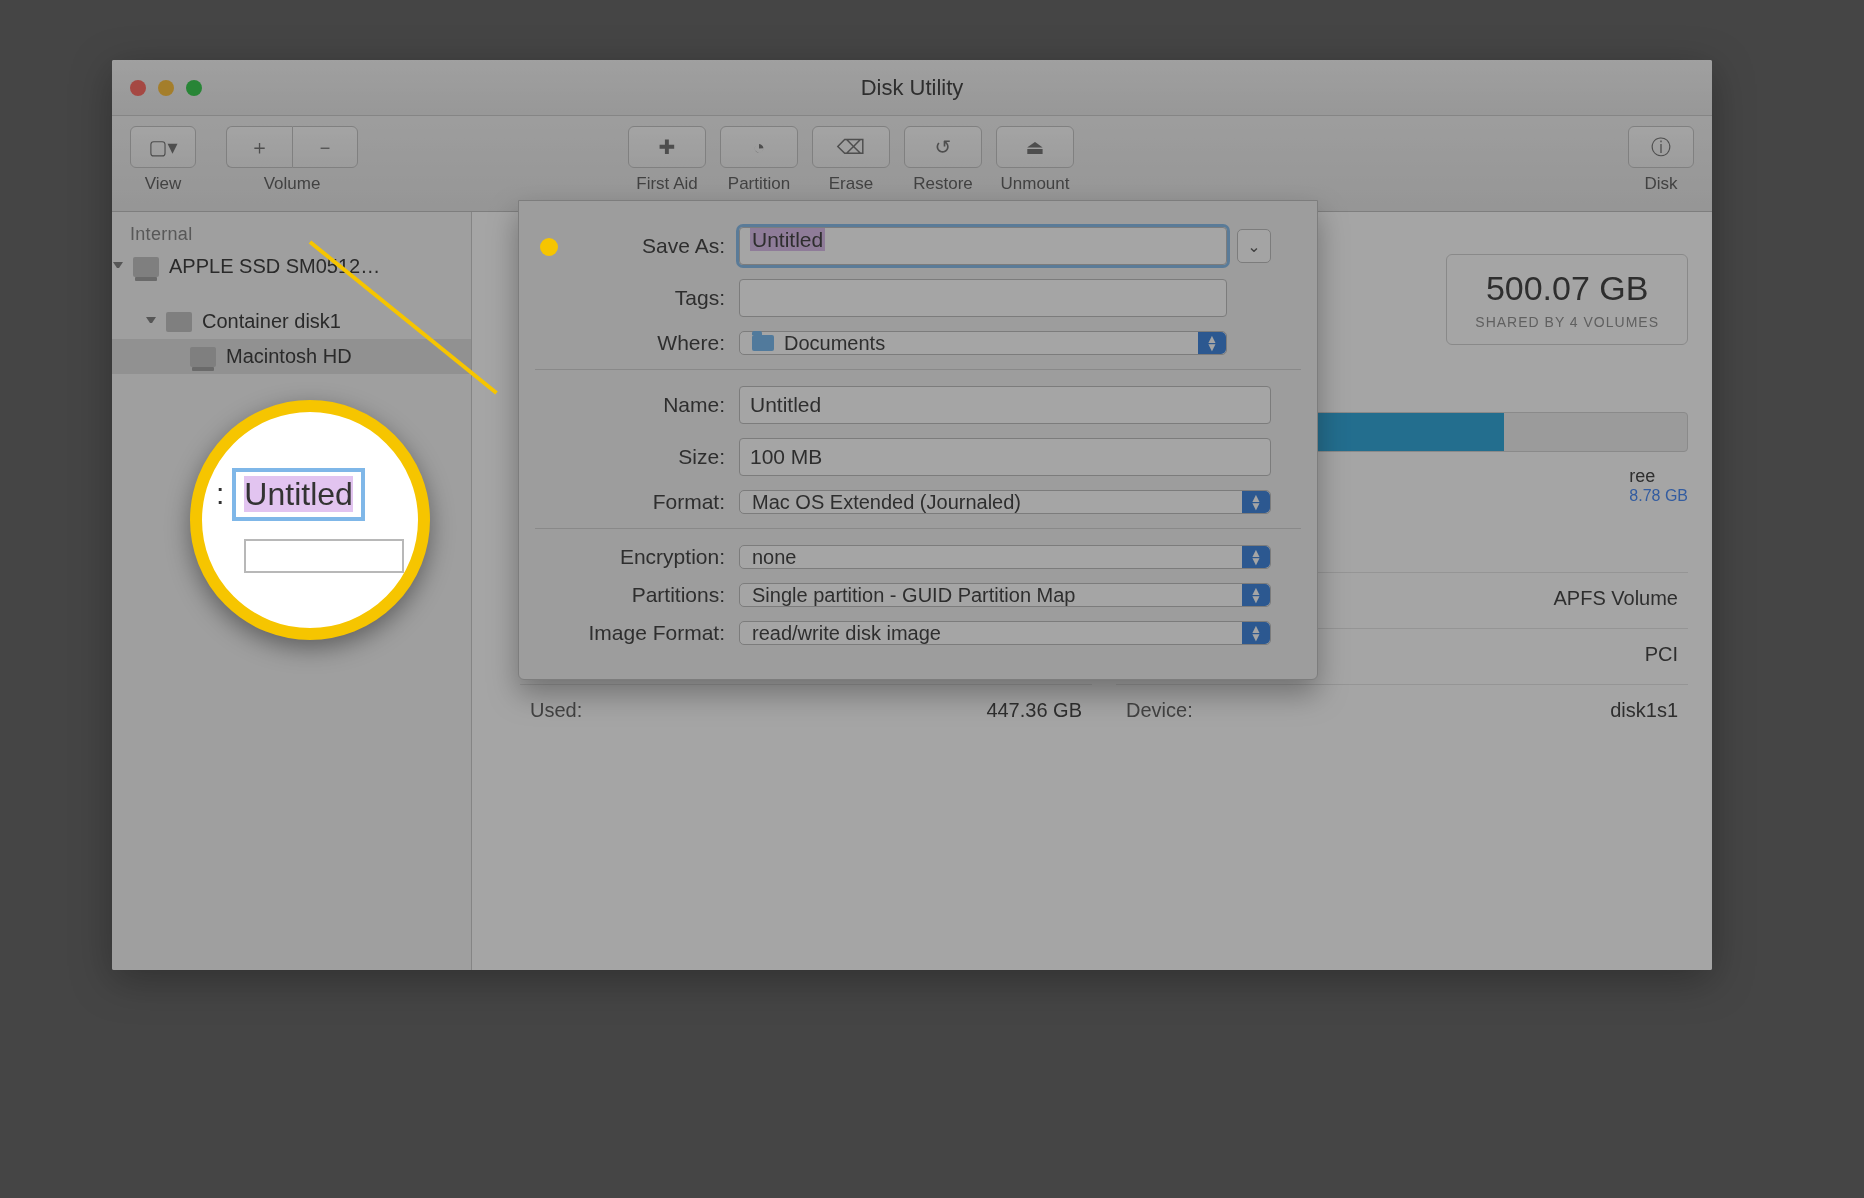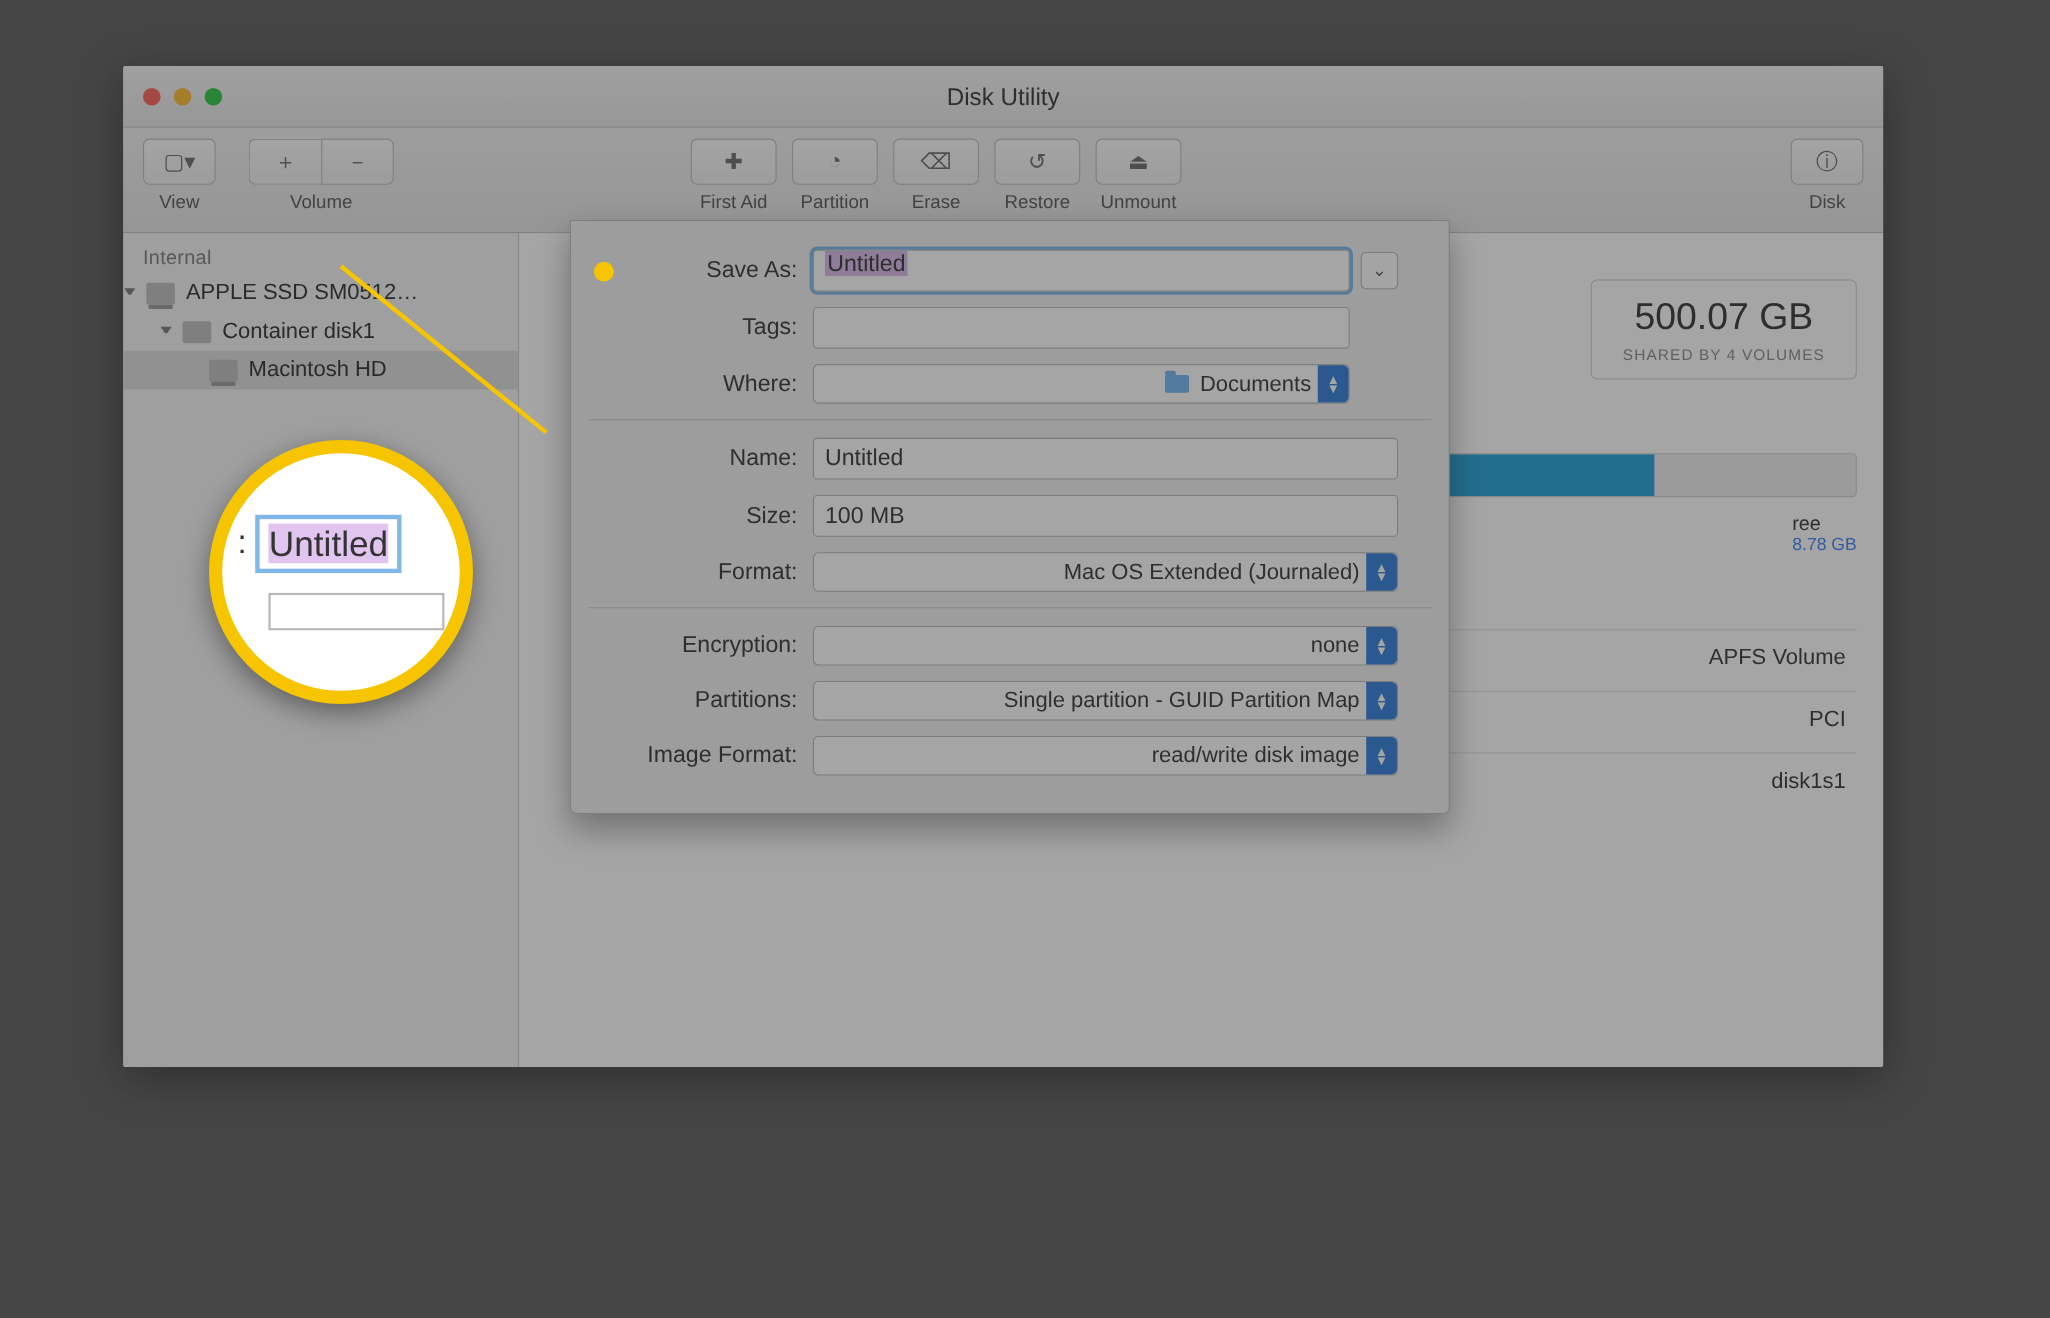--- a/index.html
+++ b/index.html
@@ -29,21 +29,21 @@
 
 
 .body { display: flex; height: calc(100% - 152px); }
 .sidebar { width: 360px; background: #f4f4f4; border-right: 1px solid #c8c8c8; padding-top: 8px; }
 .sb-head { font-size: 18px; color: #7a7a7a; letter-spacing: .3px; padding: 4px 18px; }
 .sb-row { display: flex; align-items: center; gap: 10px; padding: 6px 12px 6px 1px; font-size: 20px; color: #2b2b2b; }
 .sb-row.sel { background: #dcdcdc; }
 .disc { width: 10px; height: 10px; border-top: 6px solid #777; border-left: 4px solid transparent; border-right: 4px solid transparent; transform: rotate(0); }
 .sb-icon { width: 26px; height: 20px; background: #bdbdbd; border-radius: 2px; position: relative; }
 .sb-icon.hdd::after { content:""; position:absolute; bottom:-4px; left:2px; right:2px; height:4px; background:#999; border-radius:1px; }
-.indent1 { padding-left: 34px; } .indent2 { padding-left: 78px; }
+.indent1 { padding-left: 34px; margin-top: 20px; } .indent2 { padding-left: 78px; }
 
 .main { flex: 1; background: #fff; position: relative; padding: 24px; }
 .cap-box { position: absolute; right: 24px; top: 42px; border: 1px solid #cfcfcf; border-radius: 6px; padding: 14px 28px; text-align: center; }
 .cap-val { font-size: 34px; color: #333; }
 .cap-sub { font-size: 14px; letter-spacing: 1px; color: #888; margin-top: 6px; }
 
 .usage-bar { position: absolute; right: 24px; left: 560px; top: 200px; height: 40px; background: #eee; border: 1px solid #d0d0d0; border-radius: 4px; overflow: hidden; }
 .usage-fill { height: 100%; width: 72%; background: #1fa0d8; }
 .usage-legend { position: absolute; right: 24px; top: 254px; display:flex; gap:60px; font-size:18px; color:#333; }
 .usage-legend .lg { display:flex; flex-direction:column; }
@@ -54,21 +54,21 @@
 .info-cell { display: flex; justify-content: space-between; border-top: 1px solid #e3e3e3; padding: 14px 10px; font-size: 20px; color: #333; }
 .info-cell .ilab { color: #555; }
 
 
 .sheet { position: absolute; left: 370px; top: 140px; width: 800px; background: #f1f1f1; border: 1px solid #bbb; border-radius: 0 0 6px 6px; box-shadow: 0 14px 30px rgba(0,0,0,.35); padding: 26px 46px 20px; z-index: 5; margin-left: 36px; }
 .sheet .row { display: flex; align-items: center; margin-bottom: 14px; }
 .sheet .rlab { width: 160px; text-align: right; font-size: 21px; color: #333; margin-right: 14px; }
 .tfield { flex: 1; height: 38px; border: 1px solid #b8b8b8; background: #fff; border-radius: 4px; padding: 0 10px; font-size: 21px; color: #333; }
 .tfield.focus { outline: 3px solid #7fb7e8; }
 .sel-text { background: #d9b8ea; padding: 0 2px; }
-.popup { flex: 1; height: 36px; border: 1px solid #b8b8b8; background: #fff; border-radius: 5px; padding: 0 34px 0 12px; font-size: 20px; color: #333; display:flex; align-items:center; gap:10px; position:relative;justify-content:flex-end; }
+.popup { flex: 1; height: 24px; border: 1px solid #b8b8b8; background: #fff; border-radius: 5px; padding: 0 34px 0 12px; font-size: 20px; color: #333; display:flex; align-items:center; gap:10px; position:relative; }
 .popup::after { content:""; position:absolute; right:0; top:0; bottom:0; width:28px; background:#2f7bdb; border-radius:0 5px 5px 0; }
 .popup .chev { position:absolute; right:8px; top:50%; transform:translateY(-50%); color:#fff; font-size:12px; z-index:1; line-height:8px; }
 .exp-btn { width: 34px; height: 34px; margin-left: 10px; border: 1px solid #b8b8b8; border-radius: 5px; background:#fdfdfd; display:flex; align-items:center; justify-content:center; color:#555; }
 .folder-ico { width:22px; height:16px; background:#6fb6ef; border-radius:2px; position:relative; }
 .folder-ico::before { content:""; position:absolute; top:-4px; left:0; width:10px; height:4px; background:#6fb6ef; border-radius:2px 2px 0 0; }
 .divider { height:1px; background:#cfcfcf; margin: 10px -30px 16px; }
 .btnrow { display:flex; justify-content:flex-end; gap:16px; margin-top:18px; }
 .btn { min-width: 130px; height: 38px; border-radius: 6px; font-size: 20px; border:1px solid #b8b8b8; background:linear-gradient(#fff,#efefef); color:#333; }
 .btn.primary { background: linear-gradient(#4f9ff3,#1c6fe0); border-color:#1c6fe0; color:#fff; }
 

